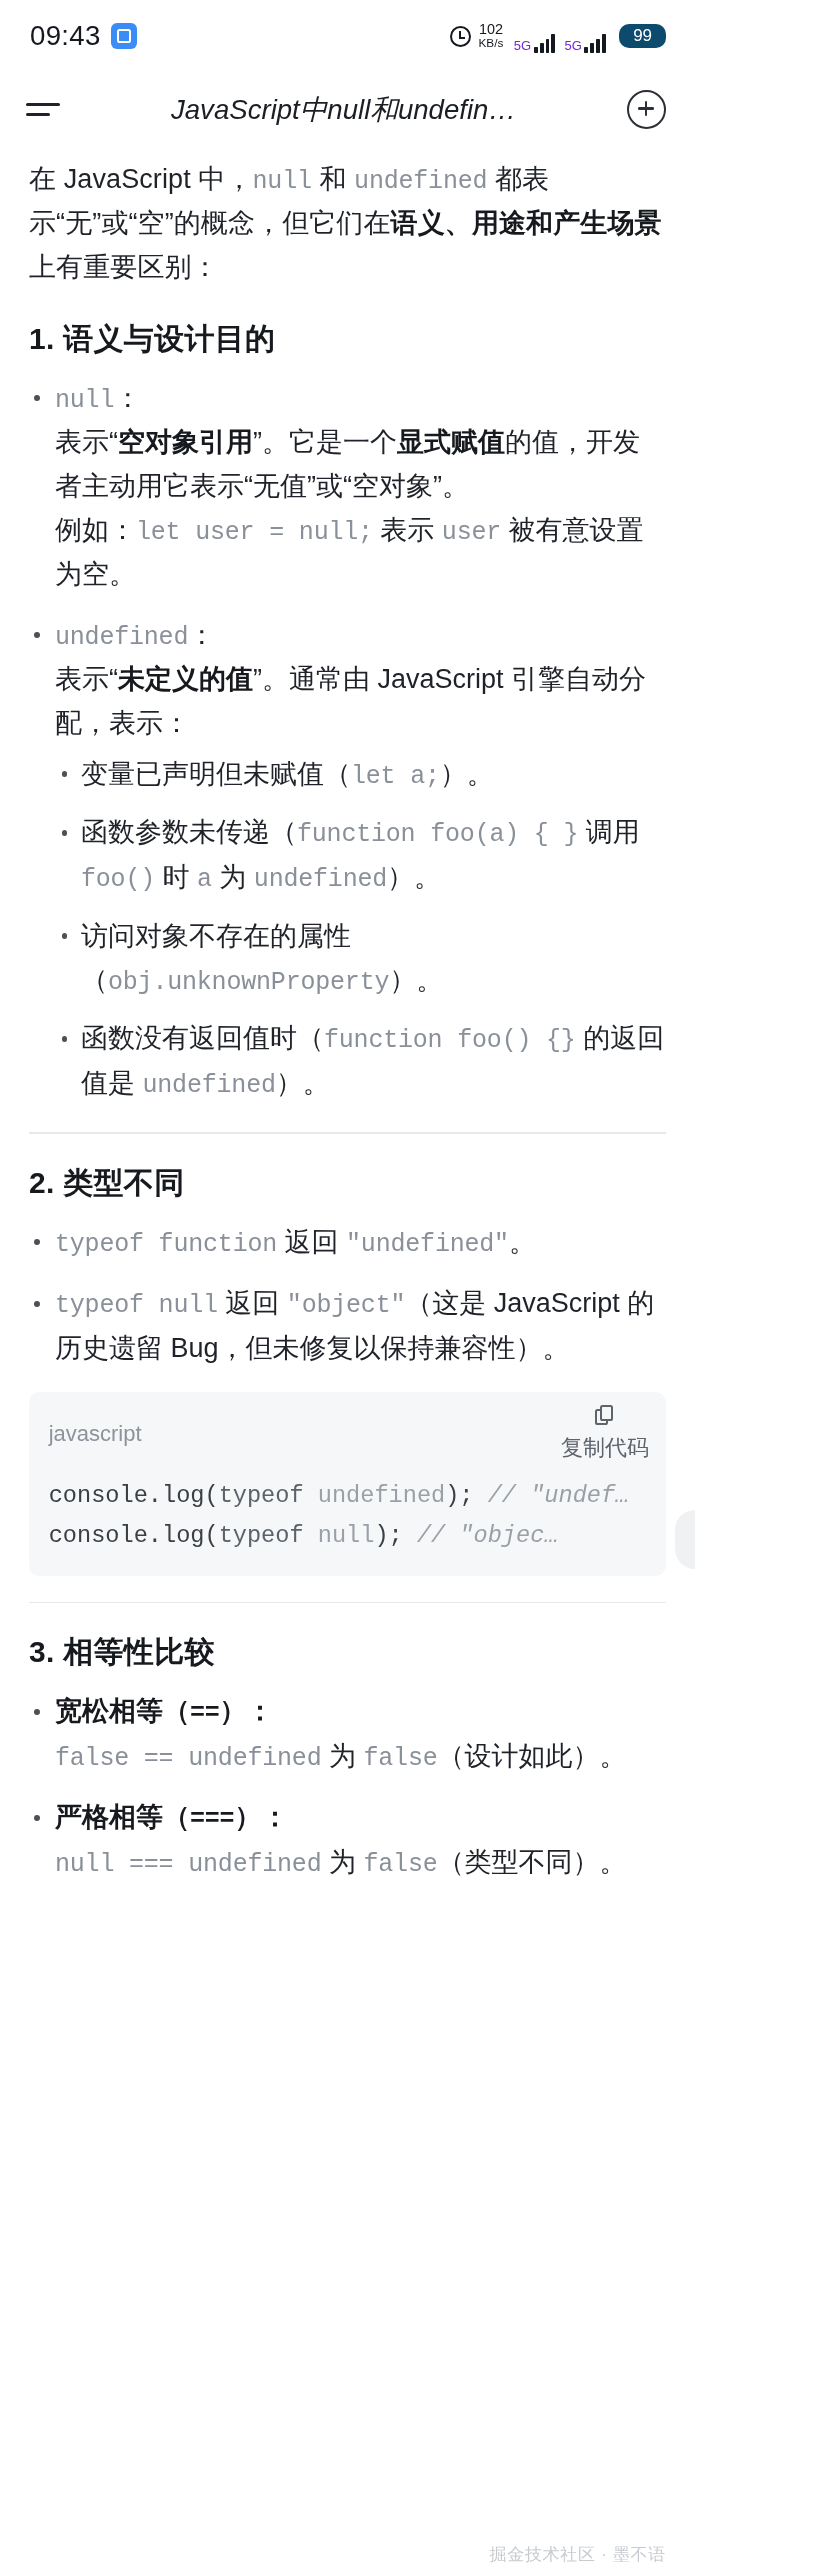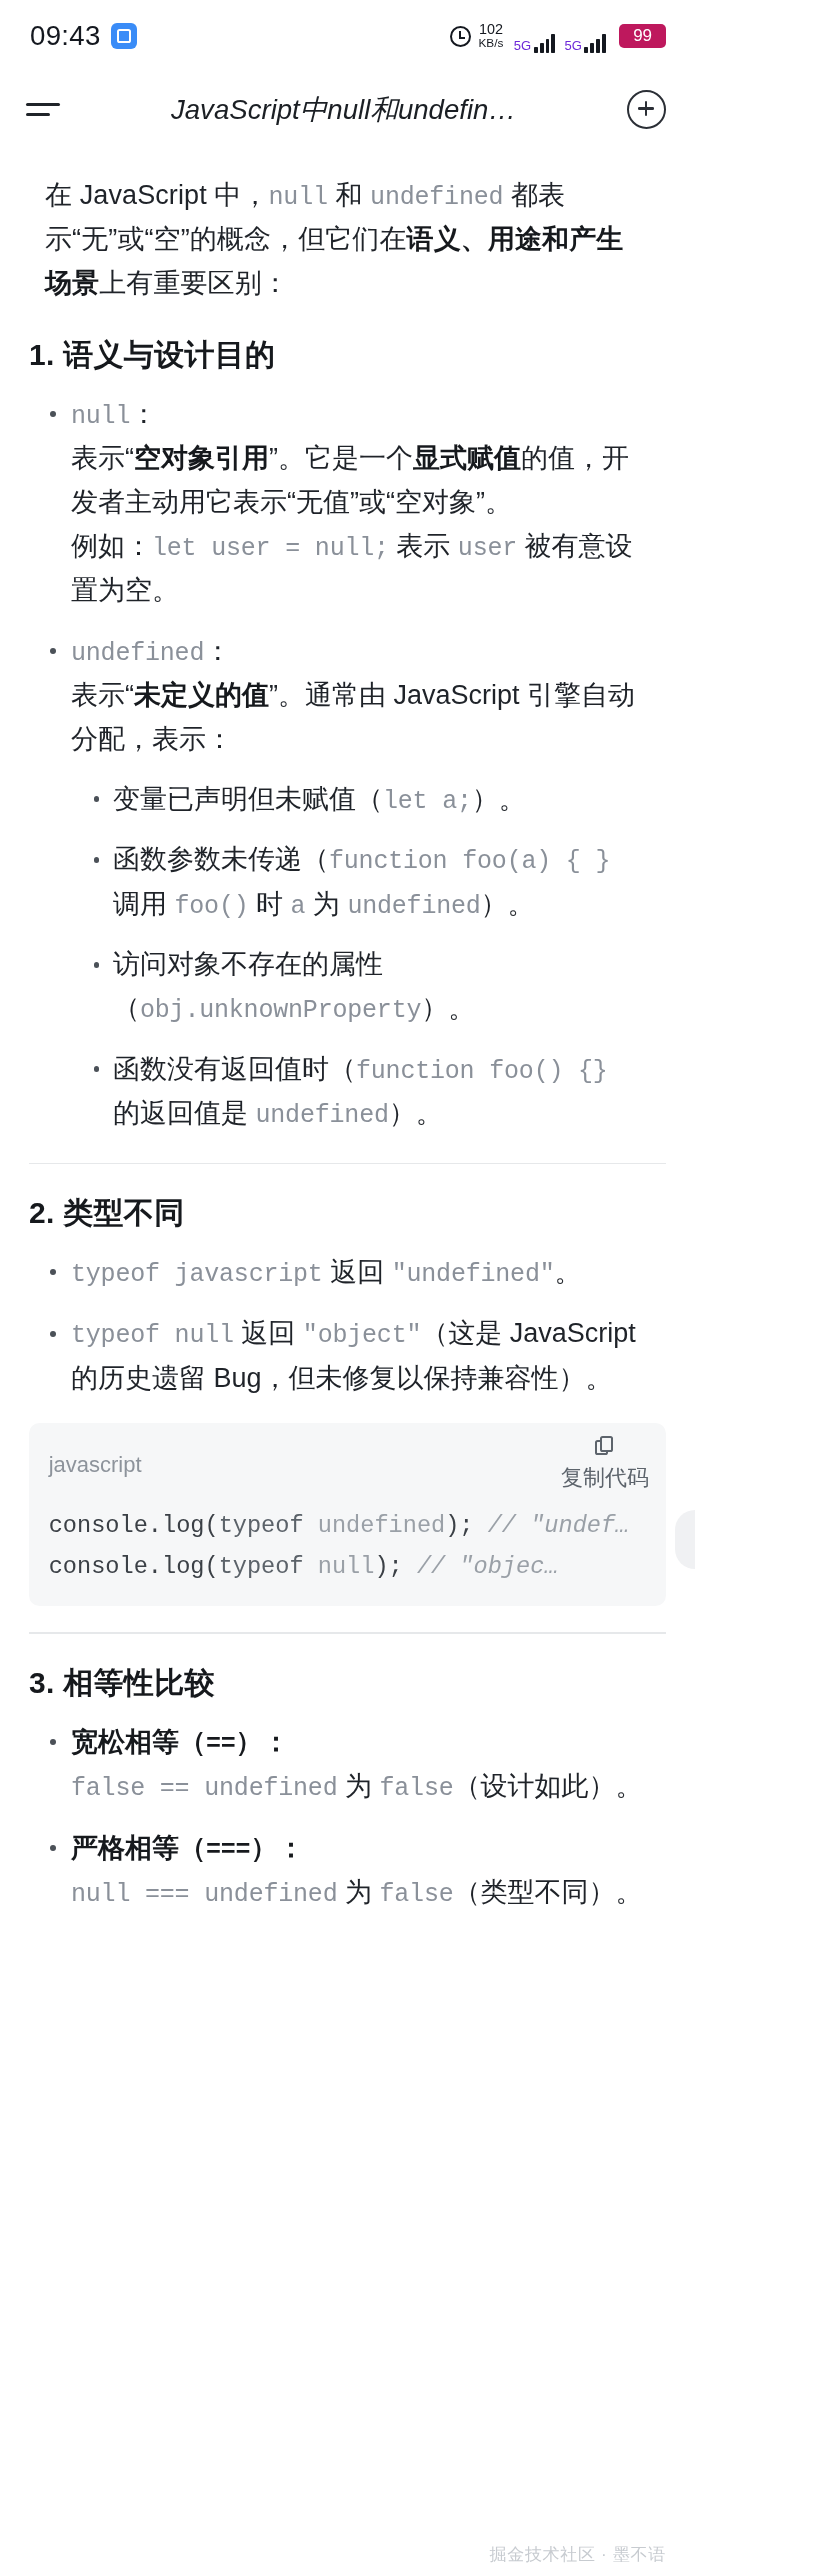--- a/index.html
+++ b/index.html
@@ -119,24 +119,24 @@
     width: 3.9px;
     background: #14181f;
     border-radius: 0.7px;
   }
   .bars i:nth-child(1){height:5.9px}
   .bars i:nth-child(2){height:9.8px}
   .bars i:nth-child(3){height:14.4px}
   .bars i:nth-child(4){height:19px}
   .battery {
     margin-left: 5.3px;
-    background: #be185d;
+    background: #0c4a6e;
     color: #ffffff;
     font-size: 17px;
-    border-radius: 5px;
+    border-radius: 10px;
     padding: 2.6px 5.9px;
     min-width: 35px;
     text-align: center;
     line-height: 1.15;
   }
 
   
   .appbar {
     height: 74px;
     display: flex;
@@ -191,21 +191,21 @@
 
   
   .content {
     padding: 11.8px 29px 26px 29px;
     box-sizing: border-box;
   }
   p, li, div.txt {
     font-size: 27px;
     line-height: 1.62;
     color: #1f2329;
-    margin: 16px;
+    margin: 0;
   }
   .para {
     margin: 9.2px 0 19.7px 0;
     letter-spacing: 0.1px;
   }
   code, .code {
     font-family: "Liberation Mono", "DejaVu Sans Mono", monospace;
     color: #8a9099;
     font-size: 25px;
     letter-spacing: -0.2px;
@@ -404,21 +404,21 @@
           <li><span class="code">undefined</span><span class="">：</span><br><span><span>表示“</span><span class="b">未定义的值</span><span>”。通常由 JavaScript 引擎自动分配，表示：</span></span><ul class="lv2">
               <li><span>变量已声明但未赋值（</span><span class="code">let a;</span><span>）。</span></li>
               <li><span>函数参数未传递（</span><span class="code">function foo(a) { }</span><span> 调用 </span><span class="code">foo()</span><span> 时 </span><span class="code">a</span><span> 为 </span><span class="code">undefined</span><span>）。</span></li>
               <li><span>访问对象不存在的属性（</span><span class="code">obj.unknownProperty</span><span>）。</span></li>
               <li><span>函数没有返回值时（</span><span class="code">function foo() {}</span><span> 的返回值是 </span><span class="code">undefined</span><span>）。</span></li>
             </ul></li>
         </ul>
         <hr class="divider">
         <h2 class="section">2. 类型不同</h2>
         <ul class="lv1">
-          <li><span><span class="code">typeof javascript</span><span> 返回 </span><span class="code">"undefined"</span><span>。</span></span></li>
+          <li><span><span class="code">typeof function</span><span> 返回 </span><span class="code">"undefined"</span><span>。</span></span></li>
           <li><span><span class="code">typeof null</span><span> 返回 </span><span class="code">"object"</span><span>（这是 JavaScript 的历史遗留 Bug，但未修复以保持兼容性）。</span></span></li>
         </ul>
         <div class="codeblock">
           <div class="code-head">
             <span class="code-lang">javascript</span>
             <div class="copy-wrap">
               <span class="copy-icon"></span>
               <span>复制代码</span>
             </div>
           </div>

